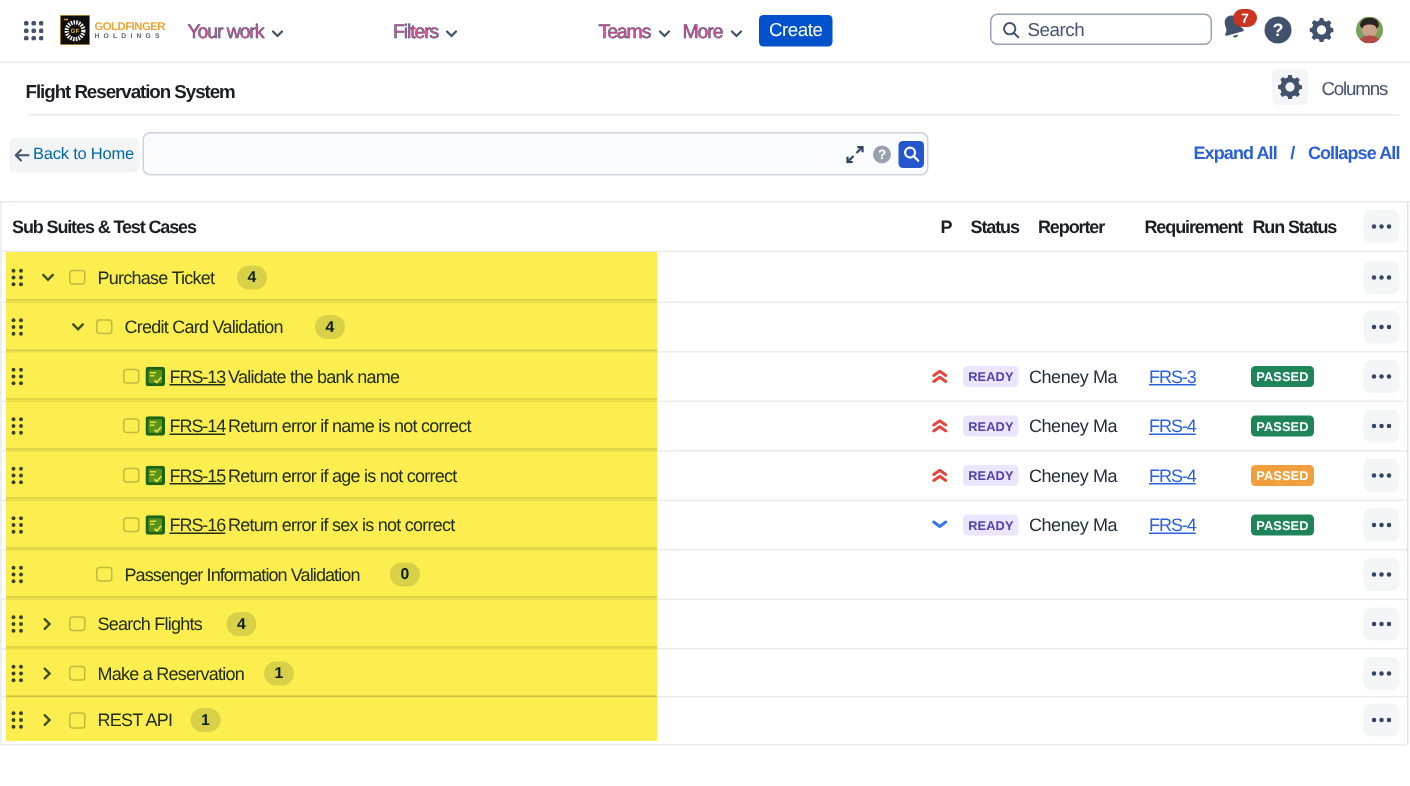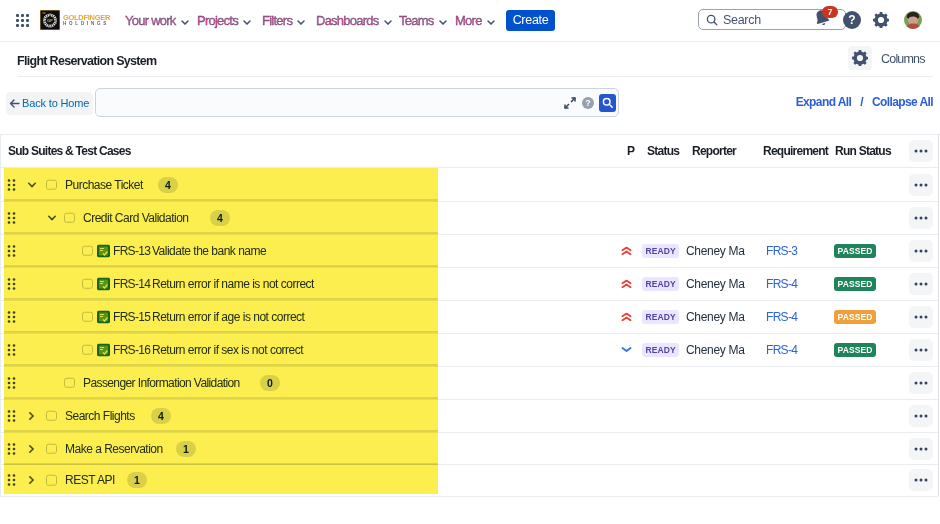--- a/index.html
+++ b/index.html
@@ -10,21 +10,21 @@
 #topbar { position:absolute; left:0; top:0; width:940px; height:42px;
   background:#fff; border-bottom:1px solid #ebecf0; }
 .navitem { position:absolute; top:0; height:42px; line-height:42px;
   font-size:13px; letter-spacing:-0.75px; font-weight:400; color:#ec4899;
   -webkit-text-stroke:0.35px #3d4f69; white-space:nowrap; }
 .navchev { display:inline-block; margin-left:5px; }
 #createbtn { position:absolute; left:506px; top:10px; width:49px; height:21px;
   background:#0052cc; border-radius:3px; color:#fff; font-size:12.5px;
   letter-spacing:-0.3px; text-align:center; line-height:21px; }
 #topsearch { position:absolute; left:660px; top:9px; width:148px; height:21px;
-  border:1px solid #98a2b3; border-radius:5px; background:#fff;margin-left:38px; }
+  border:1px solid #98a2b3; border-radius:5px; background:#fff; }
 #topsearch span { position:absolute; left:24px; top:3px; font-size:12.5px; letter-spacing:-0.3px; color:#44546f; }
 
 #title { position:absolute; left:17px; top:54px; font-size:12.5px; font-weight:700;
   letter-spacing:-0.7px; color:#1a1f26; }
 #colbtn { position:absolute; left:848px; top:46px; width:24px; height:24px;
   background:#f4f5f7; border-radius:4px; }
 #coltxt { position:absolute; left:881px; top:52px; font-size:12.5px; letter-spacing:-0.8px; color:#42526e; }
 #hr1 { position:absolute; left:18px; top:76px; width:915px; height:1px; background:#ebecf0; }
 
 #backhome { position:absolute; left:6px; top:92px; width:87px; height:23px;
@@ -43,21 +43,21 @@
 .rtext { font-size:12px; letter-spacing:-0.5px; color:#22303f; }
 .hdr { font-size:12px; font-weight:700; letter-spacing:-0.75px; color:#1a1f26; }
 .pill { height:16px; line-height:16px; padding:0 7px; background:#dcdfe4;
   border-radius:8px; font-size:10.5px; font-weight:700; color:#091e42; }
 .cb { width:10.5px; height:10.5px; border:1.5px solid #c4c9d1; border-radius:2.5px; background:#fff; }
 .lz { height:14px; line-height:14px; padding:0 3.5px; border-radius:3px;
   font-size:8.5px; font-weight:700; letter-spacing:0.1px; }
 .lz.ready { background:#eae6ff; color:#5243aa; }
 .lz.pass  { background:#1f845a; color:#fff; }
 .lz.block { background:#efa03c; color:#fff; }
-.key { font-size:12px; letter-spacing:-0.7px; color:#24344f; }
+.key { font-size:12px; letter-spacing:-0.7px; color:#24344f; text-decoration:underline; }
 .rep { font-size:12px; letter-spacing:-0.3px; color:#22303f; }
 .dots { position:absolute; left:909px; top:50%; transform:translateY(-50%);
   width:24px; height:22px; background:#f4f5f7; border-radius:5px; }
 .dots:after { content:""; position:absolute; left:50%; top:50%;
   width:3px; height:3px; border-radius:50%; background:#344563;
   transform:translate(-50%,-50%);
   box-shadow:-5px 0 0 #344563, 5px 0 0 #344563; }
 
 #hl { position:absolute; left:4px; top:168px; width:434px; height:326px;
   background-color:#fbee4e;
@@ -89,27 +89,21 @@
     <circle cx="10" cy="10.5" r="3.3" fill="#111"></circle>
     <text x="10" y="12.2" font-size="4.2" font-weight="bold" fill="#d9a93f" text-anchor="middle">GF</text>
     <rect x="2.5" y="2.5" width="3" height="1" fill="#c49a3c"></rect>
   </svg>
   <div class="abs" style="left:63px;top:13px;font-size:7.5px;font-weight:700;color:#eaa733;letter-spacing:-0.3px">GOLDFINGER</div>
   <div class="abs" style="left:63px;top:21px;font-size:4.5px;font-weight:700;color:#5a6578;letter-spacing:2.8px">HOLDINGS</div>
 
   <div class="navitem" style="left:125px">Your work<svg class="navchev" width="8" height="5" viewBox="0 0 8 5">
         <path d="M1 1l3 3 3-3" fill="none" stroke="#42526e" stroke-width="1.5" stroke-linecap="round"></path>
       </svg></div>
-  <div class="navitem" style="left:197px">Projects<svg class="navchev" width="8" height="5" viewBox="0 0 8 5">
-        <path d="M1 1l3 3 3-3" fill="none" stroke="#42526e" stroke-width="1.5" stroke-linecap="round"></path>
-      </svg></div>
   <div class="navitem" style="left:262px">Filters<svg class="navchev" width="8" height="5" viewBox="0 0 8 5">
-        <path d="M1 1l3 3 3-3" fill="none" stroke="#42526e" stroke-width="1.5" stroke-linecap="round"></path>
-      </svg></div>
-  <div class="navitem" style="left:316px">Dashboards<svg class="navchev" width="8" height="5" viewBox="0 0 8 5">
         <path d="M1 1l3 3 3-3" fill="none" stroke="#42526e" stroke-width="1.5" stroke-linecap="round"></path>
       </svg></div>
   <div class="navitem" style="left:399px">Teams<svg class="navchev" width="8" height="5" viewBox="0 0 8 5">
         <path d="M1 1l3 3 3-3" fill="none" stroke="#42526e" stroke-width="1.5" stroke-linecap="round"></path>
       </svg></div>
   <div class="navitem" style="left:455px">More<svg class="navchev" width="8" height="5" viewBox="0 0 8 5">
         <path d="M1 1l3 3 3-3" fill="none" stroke="#42526e" stroke-width="1.5" stroke-linecap="round"></path>
       </svg></div>
   <div id="createbtn">Create</div>
 

